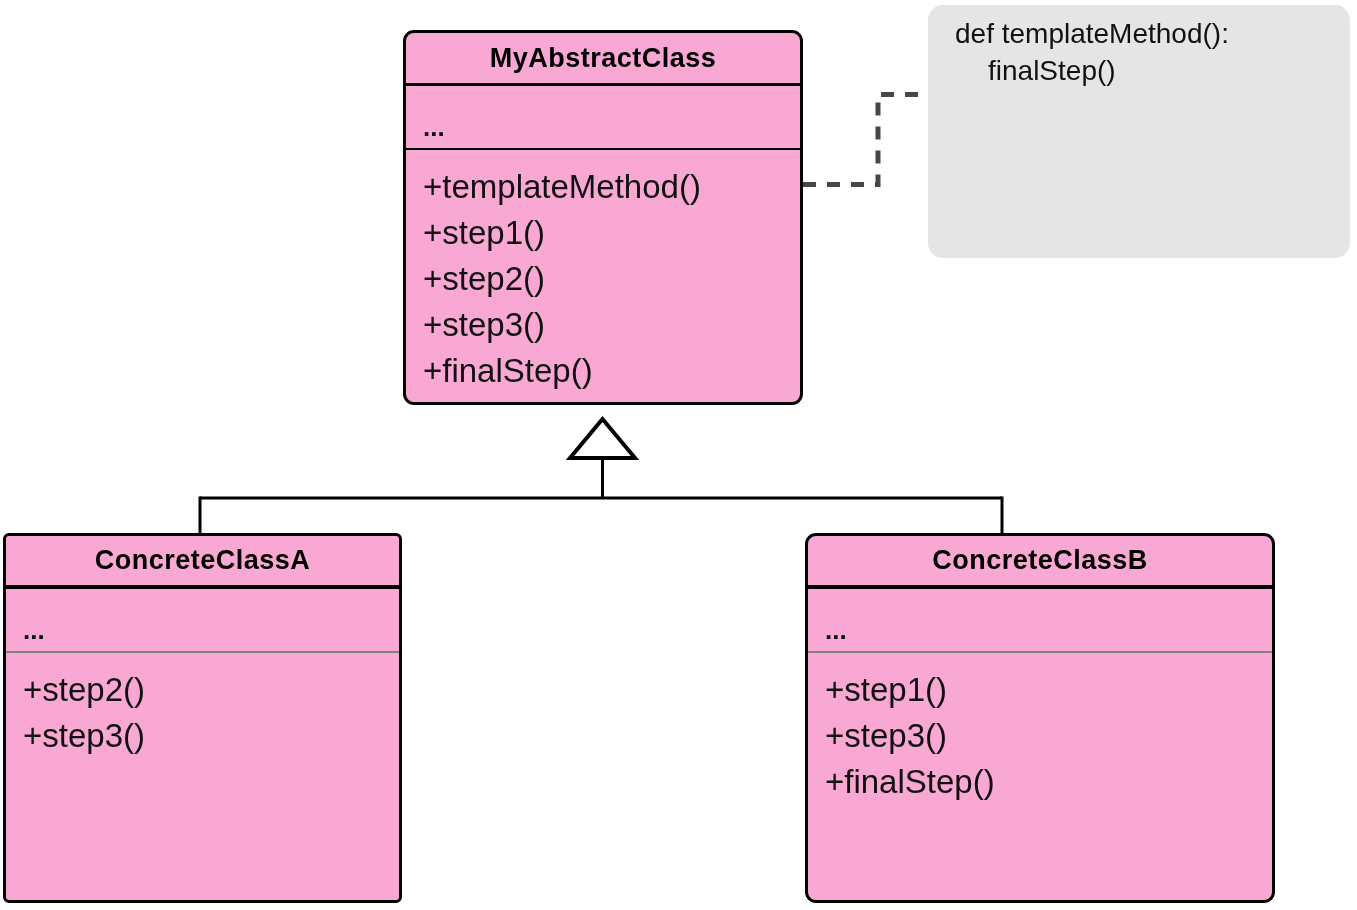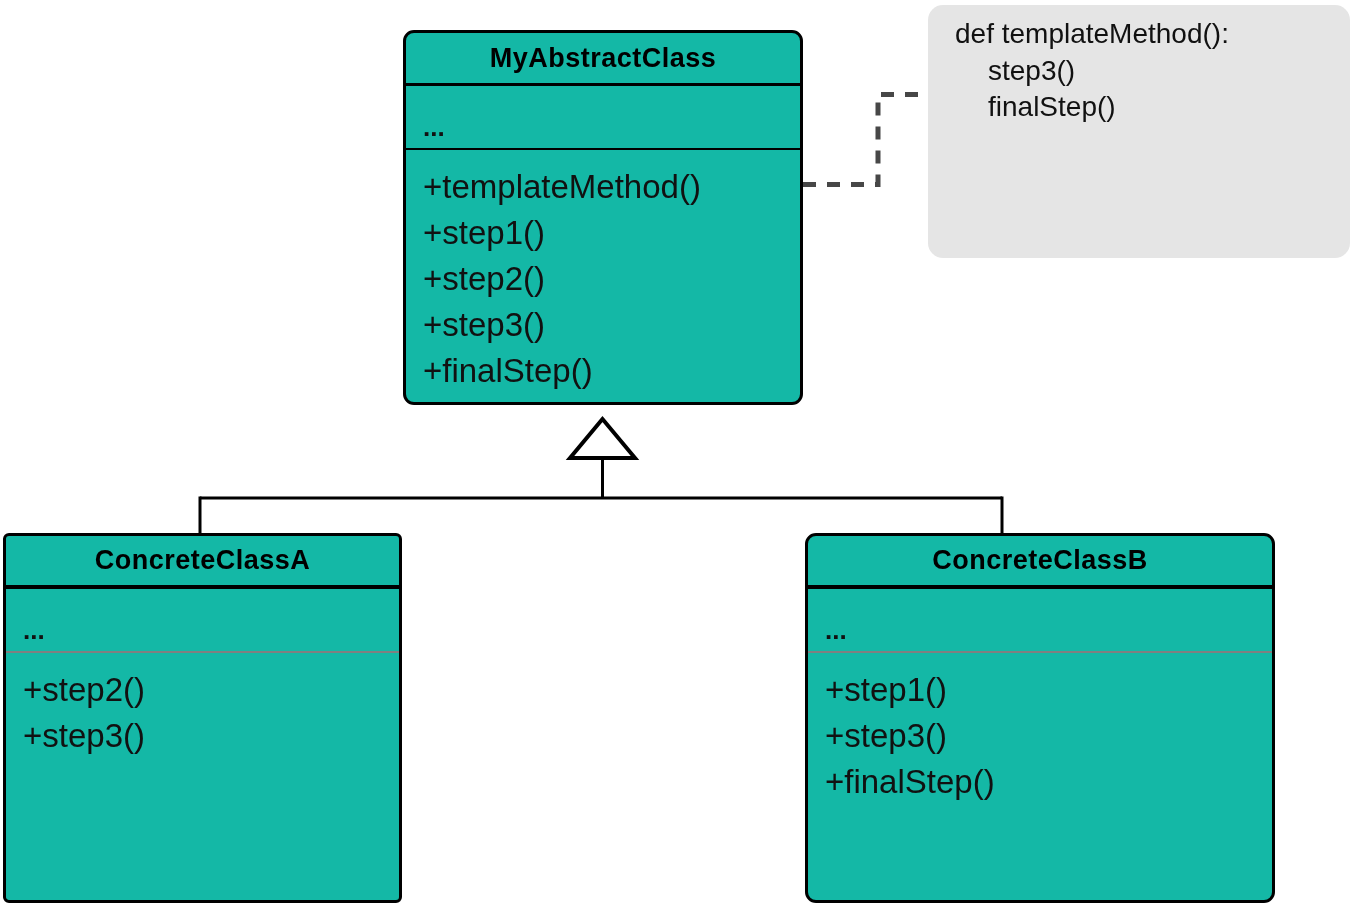--- a/index.html
+++ b/index.html
@@ -17,21 +17,21 @@
   .connector-layer {
     position: absolute;
     left: 0; top: 0;
     width: 1357px;
     height: 910px;
   }
 
   
   .class-box {
     position: absolute;
-    background: #14b8a6;
+    background: #f9a8d4;
     border: 3px solid #000000;
     border-radius: 11px;
     display: flex;
     flex-direction: column;
   }
   .class-title {
     height: 53px;
     display: flex;
     align-items: center;
     justify-content: center;
@@ -114,21 +114,20 @@
       <div class="method-line">+templateMethod()</div>
       <div class="method-line">+step1()</div>
       <div class="method-line">+step2()</div>
       <div class="method-line">+step3()</div>
       <div class="method-line">+finalStep()</div>
     </div>
   </div>
 
   <div class="note-box">
     <div class="note-line">def templateMethod():</div>
-    <div class="note-line indented">step3()</div>
     <div class="note-line indented">finalStep()</div>
   </div>
 
   <div class="class-box concrete" style="left:3px; top:533px; width:399px; height:370px;border-radius:6px;">
     <div class="class-title">ConcreteClassA</div>
     <div class="class-attrs">...</div>
     <div class="class-methods">
       <div class="method-line">+step2()</div>
       <div class="method-line">+step3()</div>
     </div>

